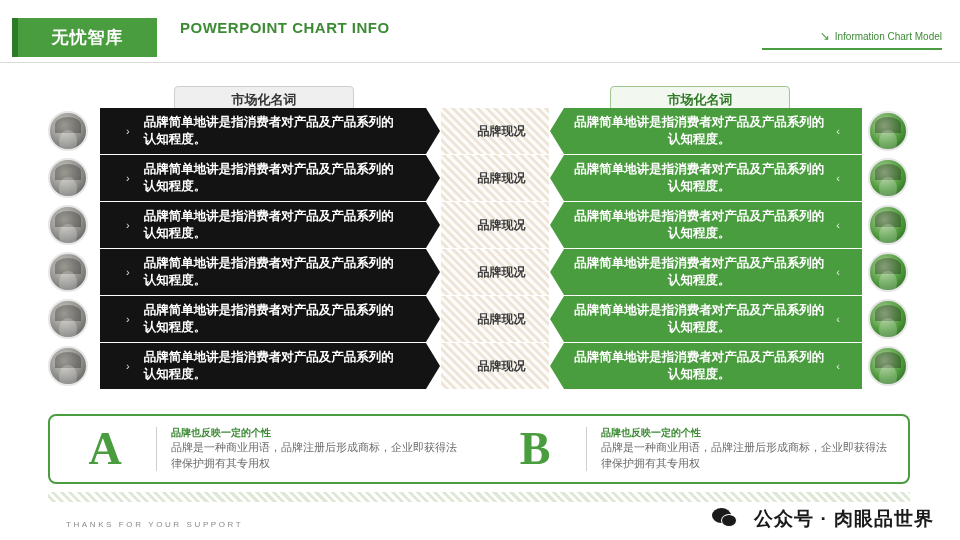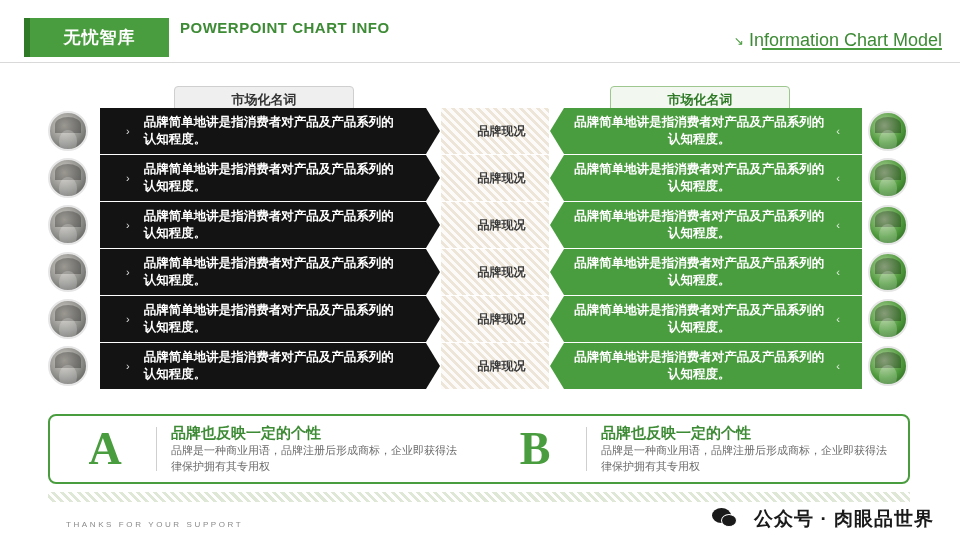--- a/index.html
+++ b/index.html
@@ -23,21 +23,21 @@
 
   
   .header {
     position: absolute;
     top: 0; left: 0;
     width: 960px;
     height: 62px;
   }
   .logo-box {
     position: absolute;
-    left: 24px;
+    left: 12px;
     top: 18px;
     width: 145px;
     height: 39px;
     background: #4a9d3f;
     border-left: 6px solid #2f7a27;
     box-sizing: border-box;
     display: flex;
     align-items: center;
     justify-content: center;
   }
@@ -63,21 +63,21 @@
     display: flex;
     align-items: center;
     gap: 5px;
   }
   .arrow-icon {
     color: #4a9d3f;
     font-size: 12px;
     line-height: 1;
   }
   .header-sub {
-    font-size: 18px;
+    font-size: 10px;
     color: #3d8b35;
   }
   .header-underline {
     position: absolute;
     right: 18px;
     top: 48px;
     width: 180px;
     height: 2px;
     background: #4a9d3f;
   }
@@ -267,21 +267,21 @@
     font-family: "Liberation Serif", serif;
   }
   .divider {
     width: 1px;
     height: 44px;
     background: #cfcfcf;
     margin: 0 14px;
   }
   .cell-text { width: 290px; }
   .cell-title {
-    font-size: 15px;
+    font-size: 10px;
     font-weight: bold;
     color: #3d8b35;
   }
   .cell-body {
     font-size: 11px;
     color: #6b6b6b;
     line-height: 1.45;
   }
 
   

